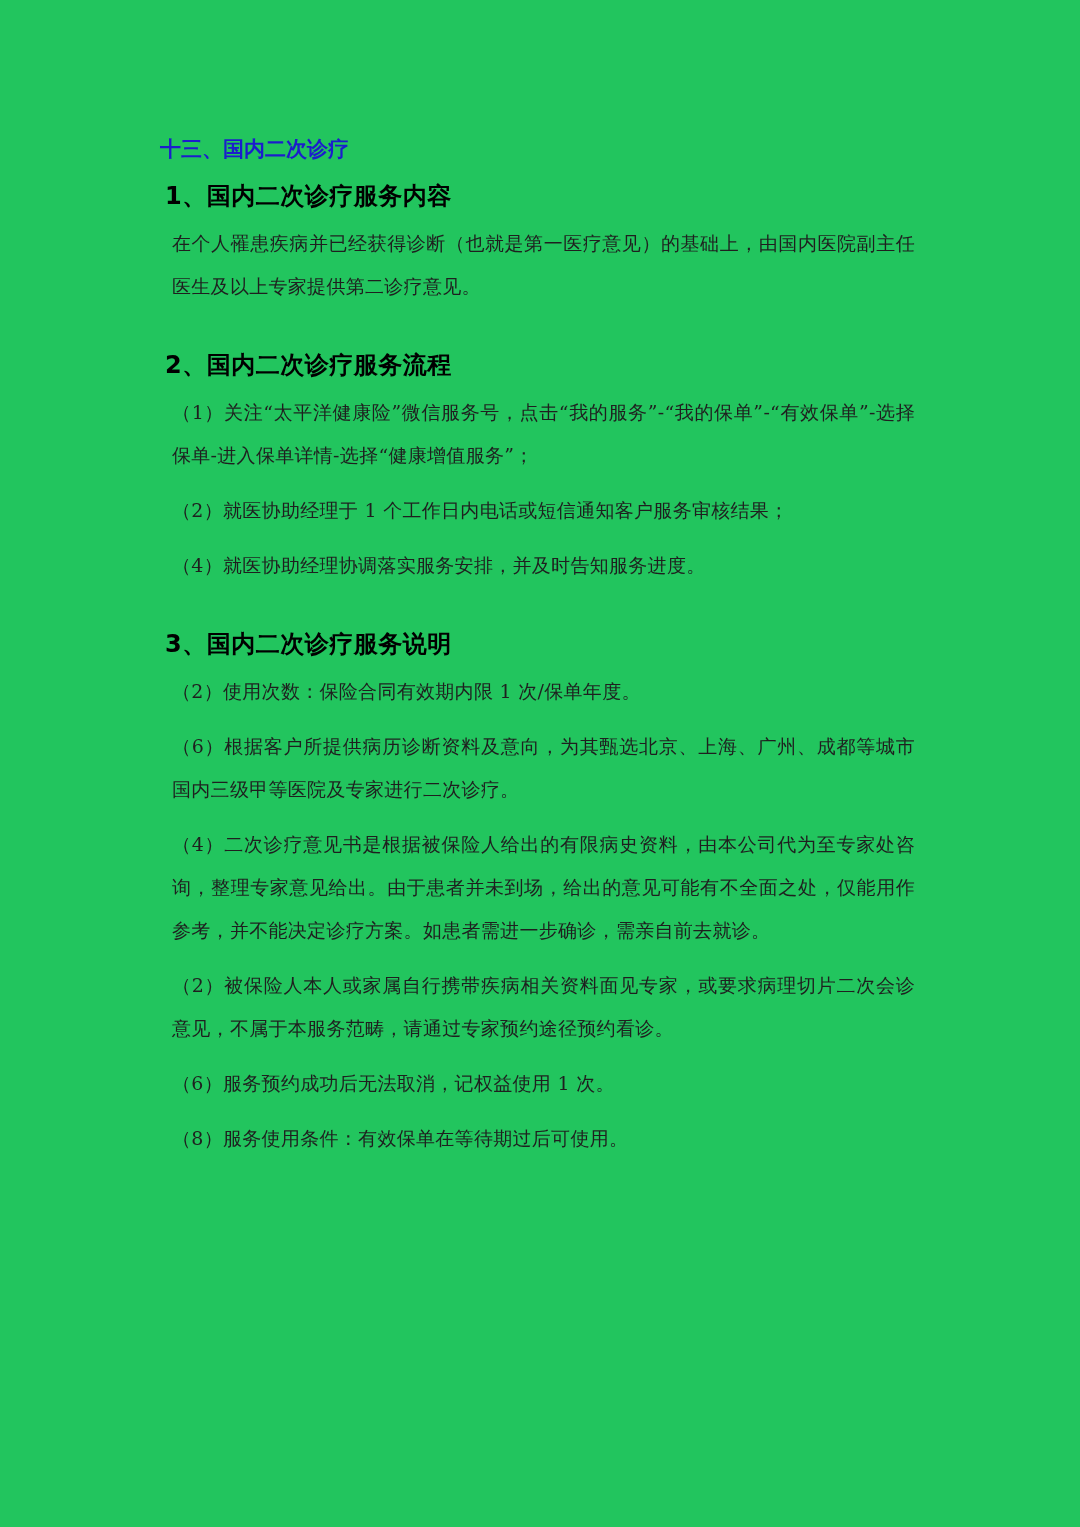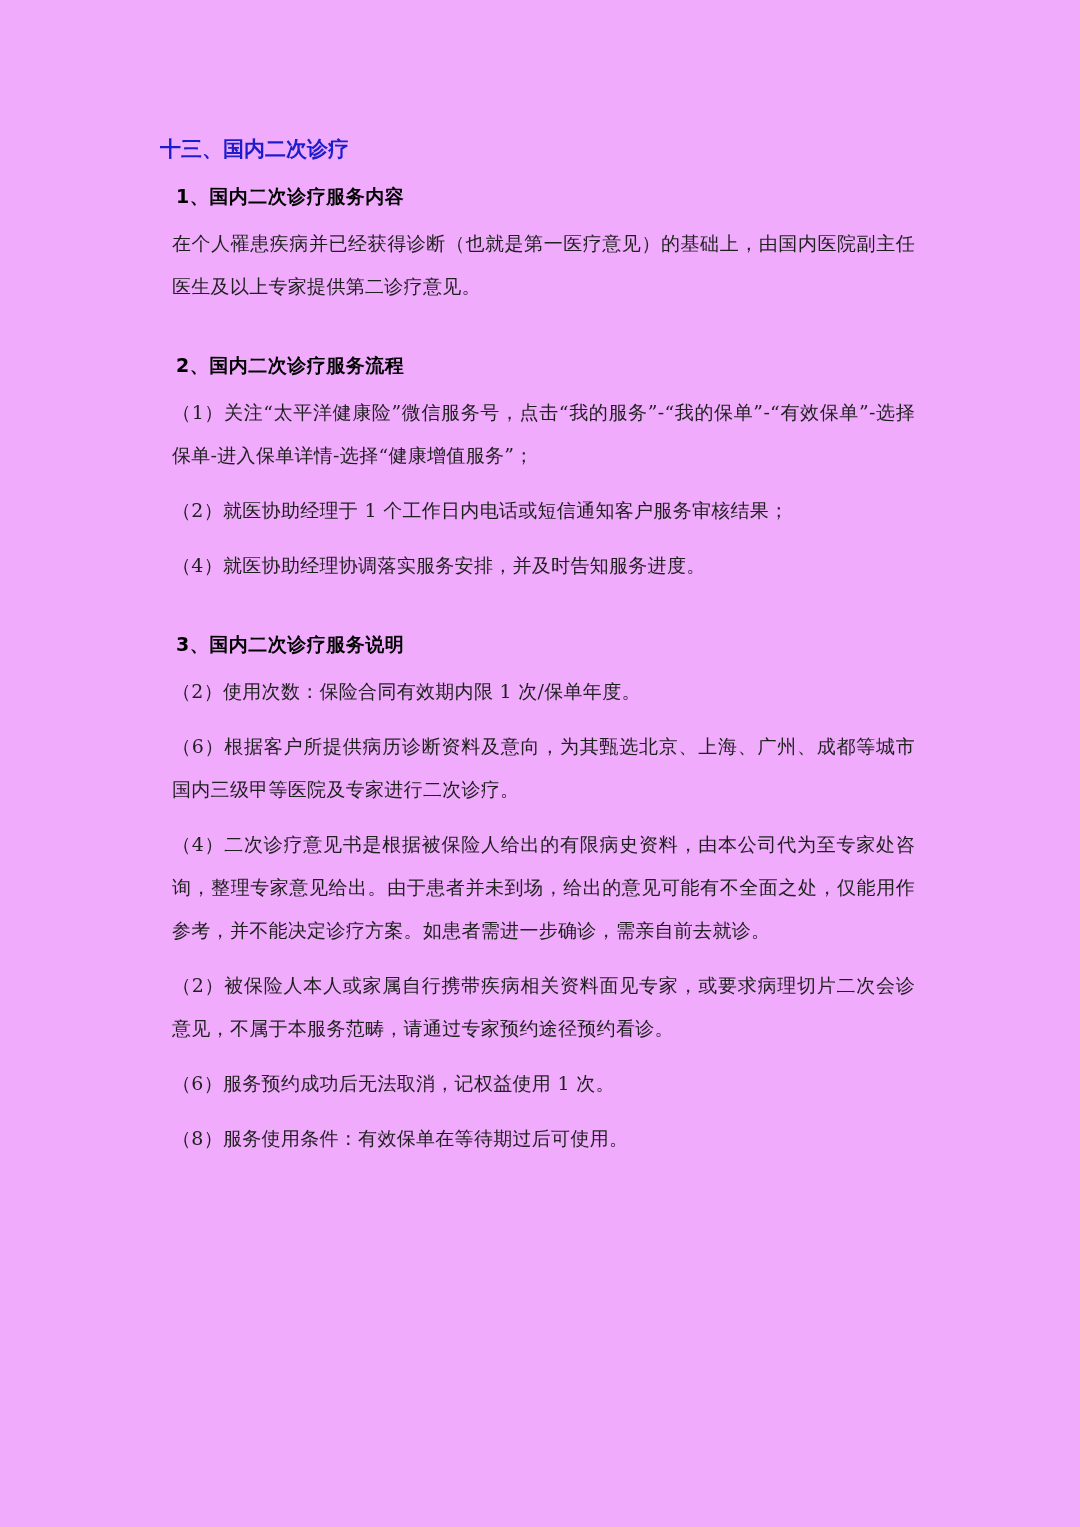--- a/index.html
+++ b/index.html
@@ -5,41 +5,41 @@
   html, body {
     margin: 0;
     padding: 0;
     background: #ffffff;
   }
   .page {
     position: relative;
     width: 1080px;
     height: 1527px;
     box-sizing: border-box;
-    background: #f0abfc;
+    background: #22c55e;
     padding: 136px 153px 0 160px;
     overflow: hidden;
     font-family: "DejaVu Serif", "Liberation Serif", serif;
     color: #1f1f1f;
   }
   .doc-title {
     font-family: "DejaVu Sans", "Liberation Sans", sans-serif;
     font-size: 21px;
     line-height: 27px;
     font-weight: bold;
     color: #1c1ccd;
     margin: 0 0 20px 0;
   }
   .section-heading {
     font-family: "DejaVu Sans", "Liberation Sans", sans-serif;
-    font-size: 19px;
+    font-size: 24px;
     line-height: 27px;
     font-weight: bold;
     color: #000000;
-    margin: 0 0 9px 16px;
+    margin: 0 0 9px 5px;
     letter-spacing: 0.5px;
   }
   .section { margin: 0; }
   .section + .section { margin-top: 44px; }
   .para {
     margin: 12px;
     font-size: 19px;
     line-height: 43px;
     text-align: justify;
     text-justify: inter-ideograph;

